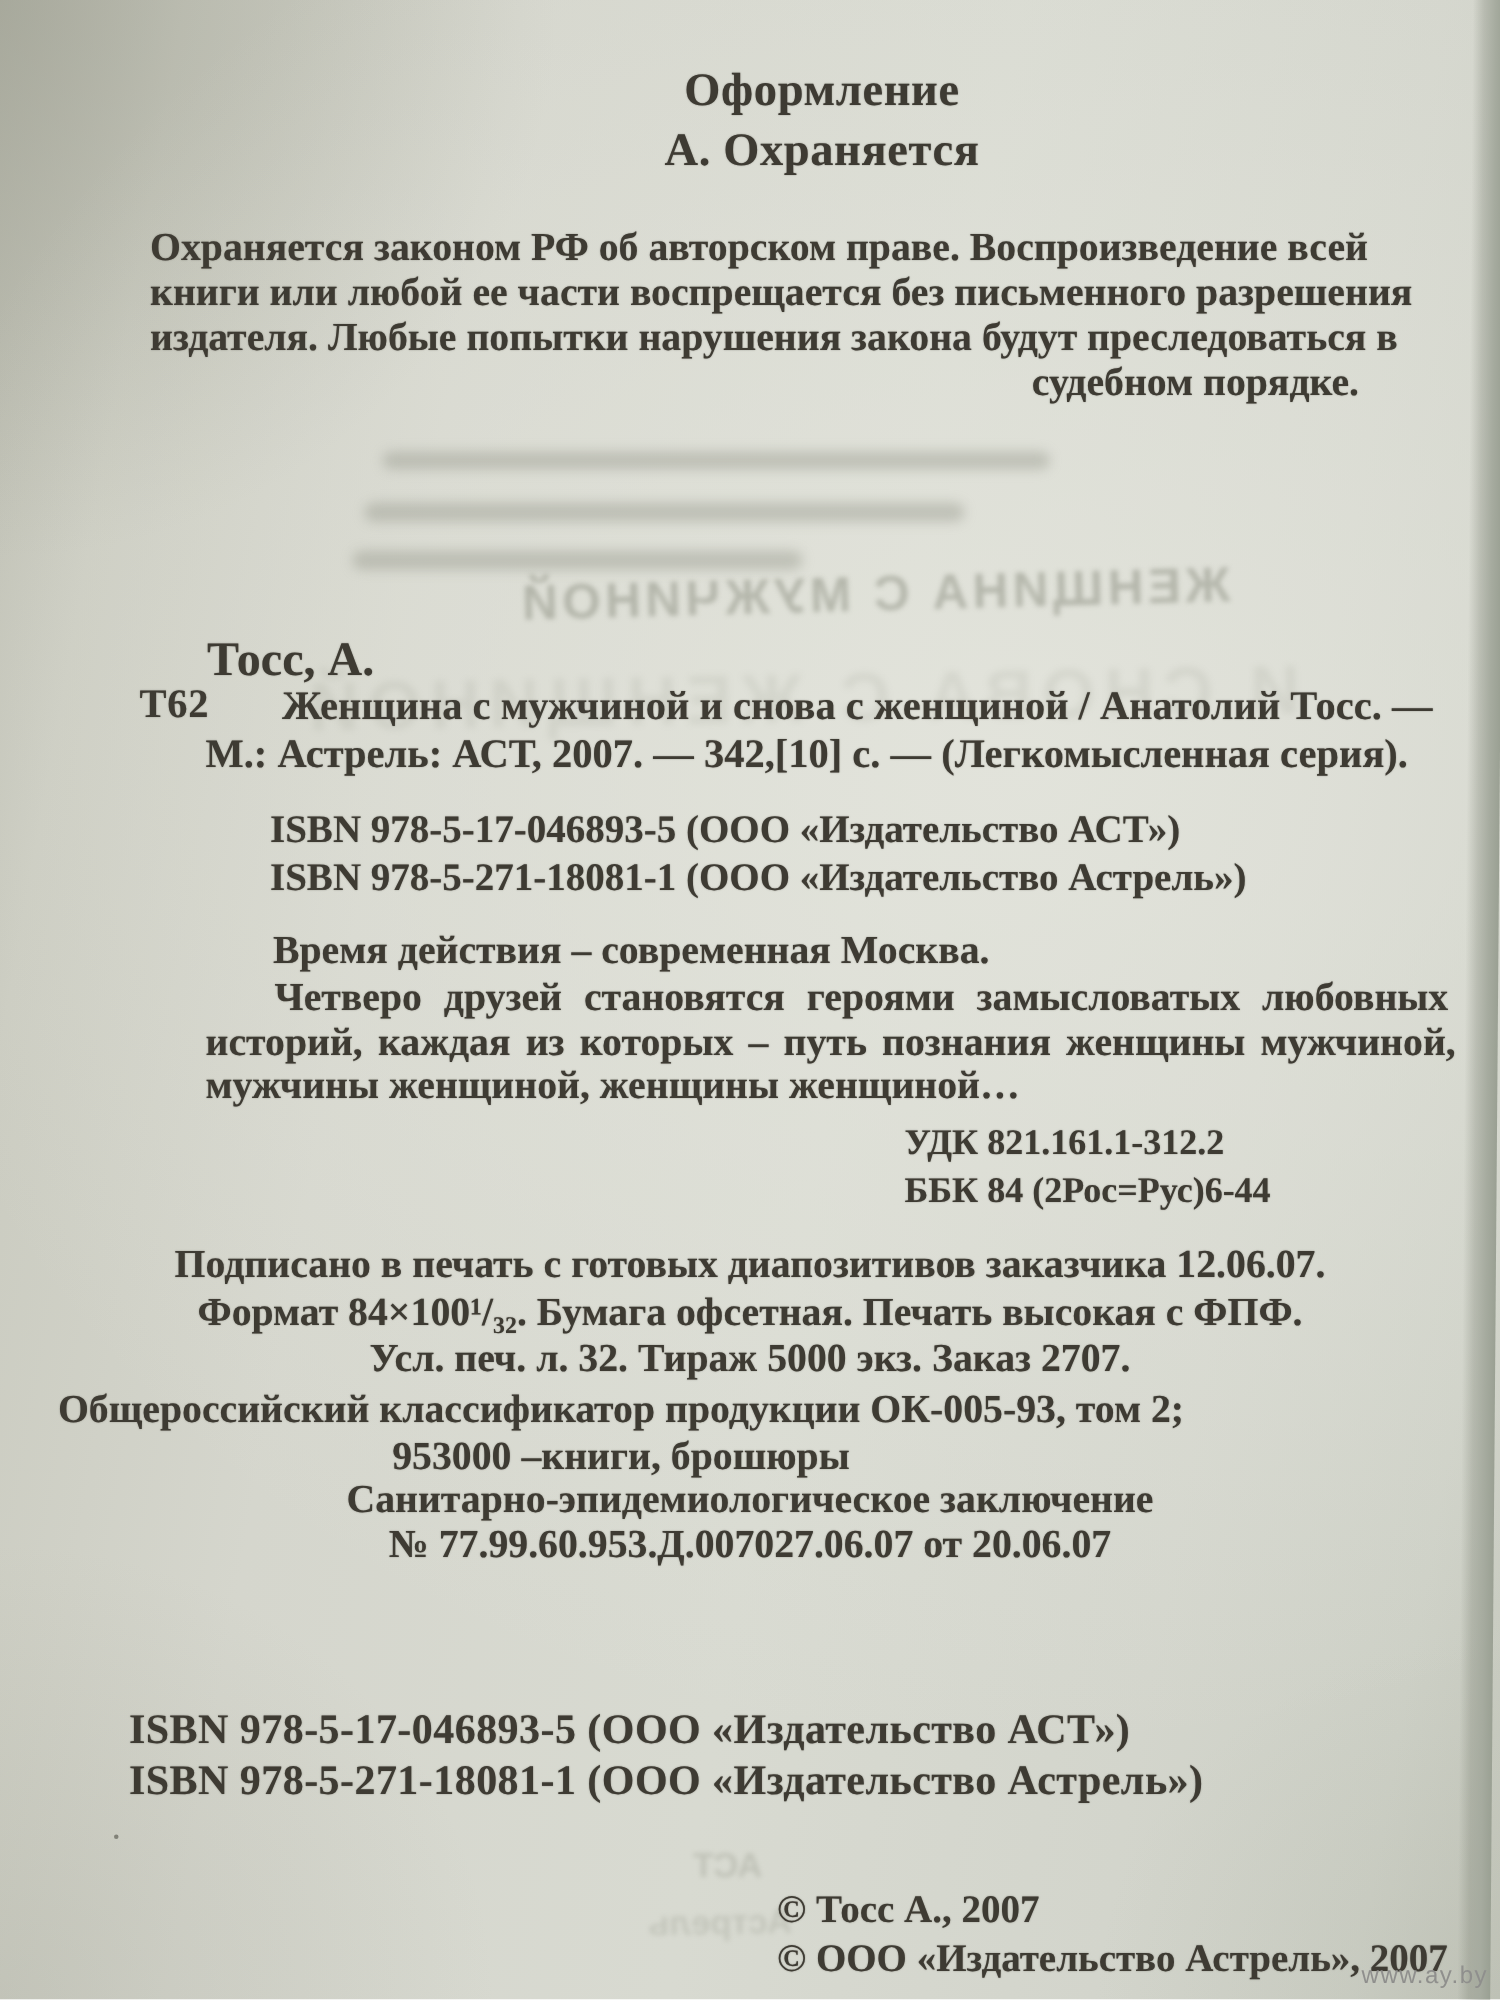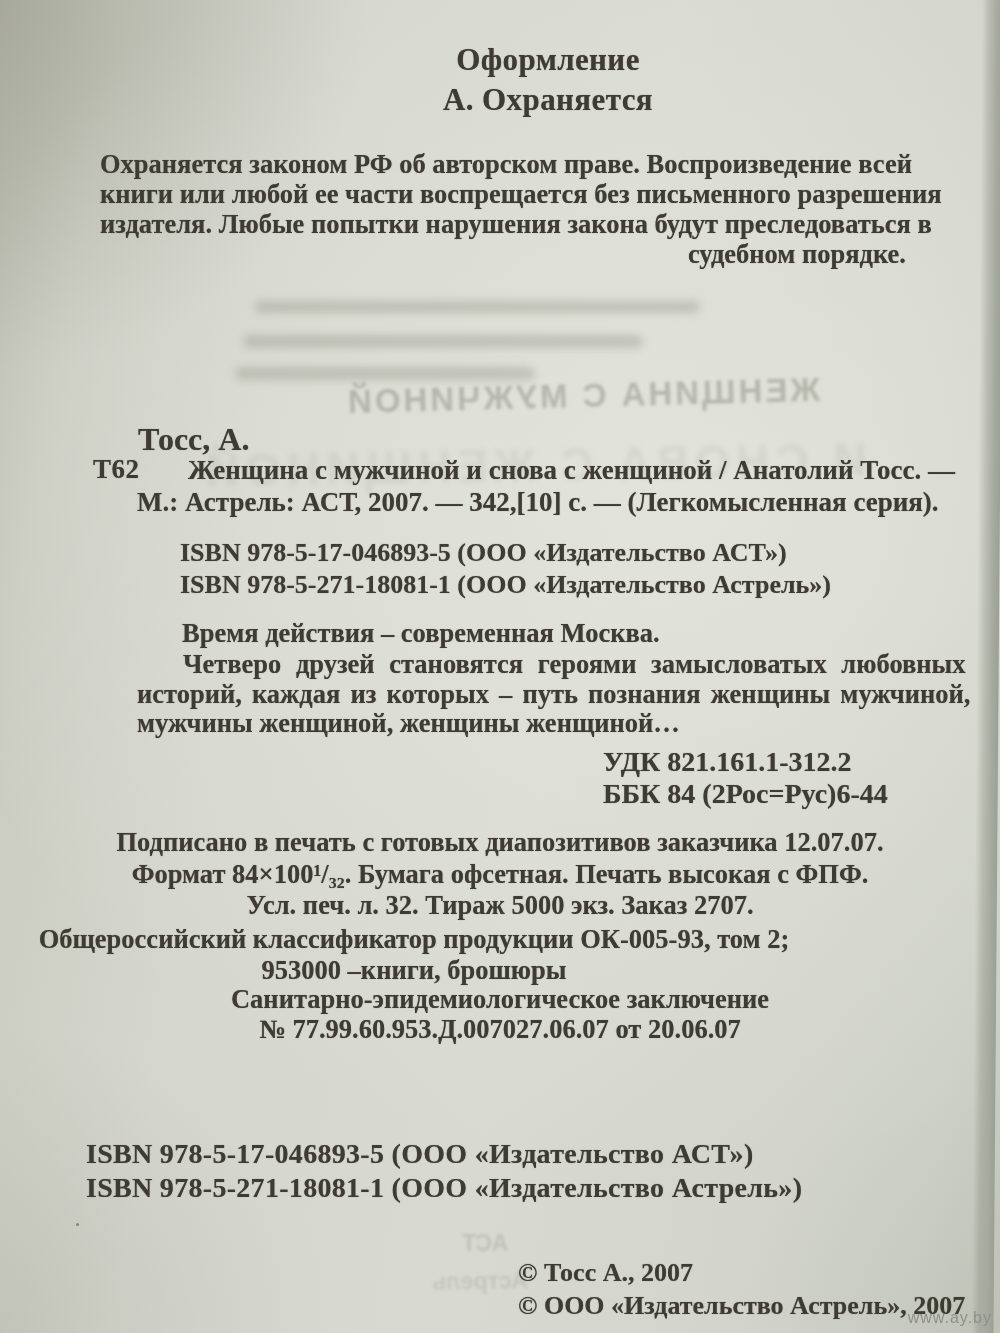--- a/index.html
+++ b/index.html
@@ -27,21 +27,21 @@
   .notice{left:100px;width:806px;top:149px;text-align:right;font-size:26.5px;line-height:30px;}
   .author{left:138px;top:421px;font-size:32px;}
   .code{left:93px;top:454px;font-size:27px;font-weight:700;letter-spacing:.5px;}
   .desc1{left:188px;top:455px;font-size:27px;}
   .desc2{left:137px;top:487px;font-size:27px;}
   .isbn-top{left:180px;top:537px;font-size:26px;line-height:31.5px;}
   .ann1{left:182px;top:618px;font-size:26.5px;}
   .ann2{left:183px;top:649px;font-size:26.5px;word-spacing:8px;}
   .ann3{left:137px;top:679px;font-size:26.5px;word-spacing:3.5px;}
   .ann4{left:137px;top:708px;font-size:26.5px;}
-  .udk{left:603px;top:746px;font-size:28px;line-height:32px;font-weight:700;}
+  .udk{left:603px;top:746px;font-size:24px;line-height:32px;font-weight:700;}
   .print-info{left:0;width:1000px;top:827px;text-align:center;font-size:26.5px;line-height:31.5px;}
   .classifier{left:0;width:828px;top:924px;text-align:center;font-size:26.5px;line-height:30.5px;}
   .sanitary{left:0;width:1000px;top:984px;text-align:center;font-size:26.5px;line-height:30px;}
   .isbn-bottom{left:86px;top:1137px;font-size:28px;line-height:34px;font-weight:700;letter-spacing:.3px;}
   .copyrights{left:518px;top:1257px;font-size:26px;line-height:32.5px;}
   .watermark{
     position:absolute;right:8px;bottom:6px;
     font-family:"Liberation Sans","DejaVu Sans",sans-serif;
     font-size:16px;color:#8f8f8d;letter-spacing:1px;font-weight:400;
     text-shadow:none;white-space:nowrap;
@@ -103,21 +103,21 @@
     <div class="t ann2">Четверо друзей становятся героями замысловатых любовных</div>
     <div class="t ann3">историй, каждая из которых – путь познания женщины мужчиной,</div>
     <div class="t ann4">мужчины женщиной, женщины женщиной…</div>
 
     <div class="t udk">
       <div>УДК 821.161.1-312.2</div>
       <div>ББК 84 (2Рос=Рус)6-44</div>
     </div>
 
     <div class="t print-info">
-      <div>Подписано в печать с готовых диапозитивов заказчика 12.07.07.</div>
+      <div>Подписано в печать с готовых диапозитивов заказчика 12.06.07.</div>
       <div>Формат 84×100¹/₃₂. Бумага офсетная. Печать высокая с ФПФ.</div>
       <div>Усл. печ. л. 32. Тираж 5000 экз. Заказ 2707.</div>
     </div>
 
     <div class="t classifier">
       <div>Общероссийский классификатор продукции ОК-005-93, том 2;</div>
       <div>953000 –книги, брошюры</div>
     </div>
 
     <div class="t sanitary">

